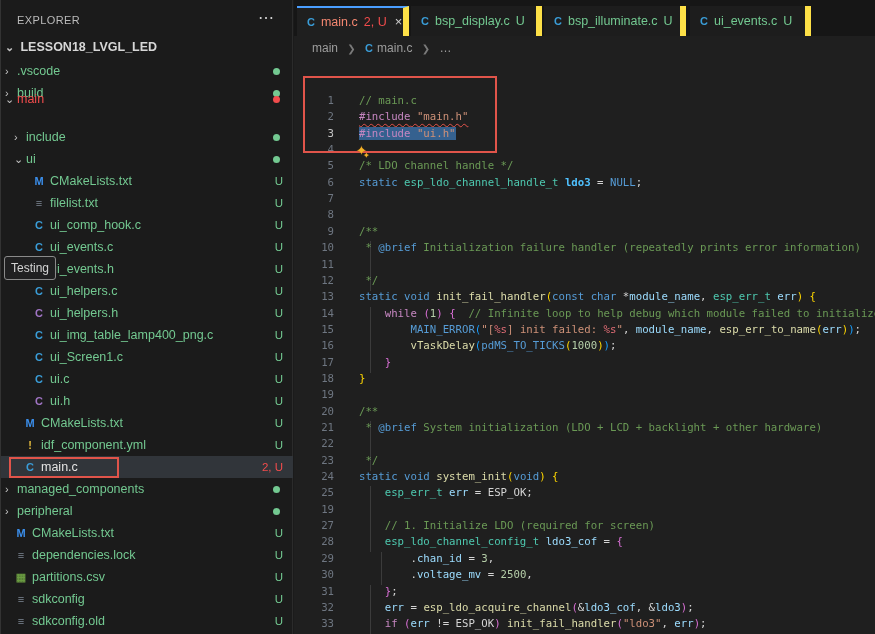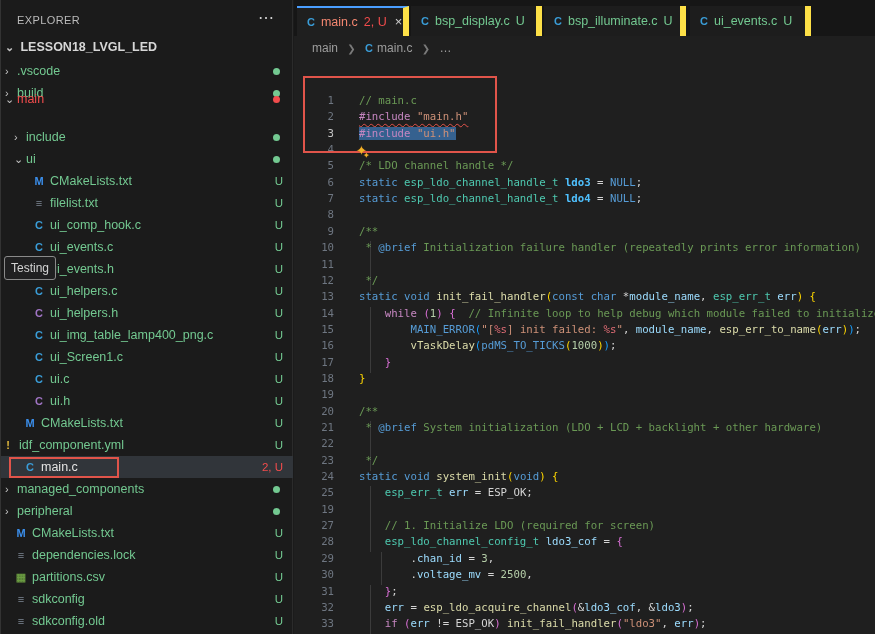--- a/index.html
+++ b/index.html
@@ -89,21 +89,21 @@
       <div class="row" style="top: 214px;"><span style="padding-left: 31px;"><span class="ficon ic-cblue">C</span><span class="lbl c-green">ui_comp_hook.c</span></span><span class="badge c-green">U</span></div>
       <div class="row" style="top: 236px;"><span style="padding-left: 31px;"><span class="ficon ic-cblue">C</span><span class="lbl c-green">ui_events.c</span></span><span class="badge c-green">U</span></div>
       <div class="row" style="top: 258px;"><span style="padding-left: 31px;"><span class="ficon ic-cpurple">C</span><span class="lbl c-green">ui_events.h</span></span><span class="badge c-green">U</span></div>
       <div class="row" style="top: 280px;"><span style="padding-left: 31px;"><span class="ficon ic-cblue">C</span><span class="lbl c-green">ui_helpers.c</span></span><span class="badge c-green">U</span></div>
       <div class="row" style="top: 302px;"><span style="padding-left: 31px;"><span class="ficon ic-cpurple">C</span><span class="lbl c-green">ui_helpers.h</span></span><span class="badge c-green">U</span></div>
       <div class="row" style="top: 324px;"><span style="padding-left: 31px;"><span class="ficon ic-cblue">C</span><span class="lbl c-green">ui_img_table_lamp400_png.c</span></span><span class="badge c-green">U</span></div>
       <div class="row" style="top: 346px;"><span style="padding-left: 31px;"><span class="ficon ic-cblue">C</span><span class="lbl c-green">ui_Screen1.c</span></span><span class="badge c-green">U</span></div>
       <div class="row" style="top: 368px;"><span style="padding-left: 31px;"><span class="ficon ic-cblue">C</span><span class="lbl c-green">ui.c</span></span><span class="badge c-green">U</span></div>
       <div class="row" style="top: 390px;"><span style="padding-left: 31px;"><span class="ficon ic-cpurple">C</span><span class="lbl c-green">ui.h</span></span><span class="badge c-green">U</span></div>
       <div class="row" style="top: 412px;"><span style="padding-left: 22px;"><span class="ficon ic-cmake">M</span><span class="lbl c-green">CMakeLists.txt</span></span><span class="badge c-green">U</span></div>
-      <div class="row" style="top: 434px;"><span style=""><span class="ficon ic-warn">!</span><span class="lbl c-green">idf_component.yml</span></span><span class="badge c-green">U</span></div>
+      <div class="row" style="top: 434px;"><span style="padding-left: 22px;"><span class="ficon ic-warn">!</span><span class="lbl c-green">idf_component.yml</span></span><span class="badge c-green">U</span></div>
       <div class="row bg-sel" style="top: 456px;"><span style="padding-left: 22px;"><span class="ficon ic-cblue">C</span><span class="lbl c-plain">main.c</span></span><span class="badge c-red">2, U</span></div>
       <div class="row" style="top: 478px;"><span style="padding-left: 4px;"><span class="twisty">›</span><span class="lbl c-green">managed_components</span></span><span class="dot" style="background: rgb(115, 201, 145);"></span></div>
       <div class="row" style="top: 500px;"><span style="padding-left: 4px;"><span class="twisty">›</span><span class="lbl c-green">peripheral</span></span><span class="dot" style="background: rgb(115, 201, 145);"></span></div>
       <div class="row" style="top: 522px;"><span style="padding-left: 13px;"><span class="ficon ic-cmake">M</span><span class="lbl c-green">CMakeLists.txt</span></span><span class="badge c-green">U</span></div>
       <div class="row" style="top: 544px;"><span style="padding-left: 13px;"><span class="ficon ic-list">≡</span><span class="lbl c-green">dependencies.lock</span></span><span class="badge c-green">U</span></div>
       <div class="row" style="top: 566px;"><span style="padding-left: 13px;"><span class="ficon ic-csv">▦</span><span class="lbl c-green">partitions.csv</span></span><span class="badge c-green">U</span></div>
       <div class="row" style="top: 588px;"><span style="padding-left: 13px;"><span class="ficon ic-list">≡</span><span class="lbl c-green">sdkconfig</span></span><span class="badge c-green">U</span></div>
       <div class="row" style="top: 610px;"><span style="padding-left: 13px;"><span class="ficon ic-list">≡</span><span class="lbl c-green">sdkconfig.old</span></span><span class="badge c-green">U</span></div>
     </div>
   <div class="redbox" style="left:8px; top:457px; width:110px; height:21px;"></div>
@@ -146,21 +146,20 @@
       <div class="code-line" style="top: 99.4px;">
         <span class="ln">5</span>
         <span class="lt"><span class="cm">/* LDO channel handle */</span></span>
       </div>
       <div class="code-line" style="top: 115.75px;">
         <span class="ln">6</span>
         <span class="lt"><span class="kw">static</span><span class="pl"> </span><span class="typ">esp_ldo_channel_handle_t</span><span class="pl"> </span><span class="gv">ldo3</span><span class="pl"> = </span><span class="kw">NULL</span><span class="pl">;</span></span>
       </div>
       <div class="code-line" style="top: 132.1px;">
         <span class="ln">7</span>
-        <span class="lt"><span class="kw">static</span><span class="pl"> </span><span class="typ">esp_ldo_channel_handle_t</span><span class="pl"> </span><span class="gv">ldo4</span><span class="pl"> = </span><span class="kw">NULL</span><span class="pl">;</span></span>
       </div>
       <div class="code-line" style="top: 148.45px;">
         <span class="ln">8</span>
         <span class="lt"></span>
       </div>
       <div class="code-line" style="top: 164.8px;">
         <span class="ln">9</span>
         <span class="lt"><span class="cm">/**</span></span>
       </div>
       <div class="code-line" style="top: 181.15px;">

